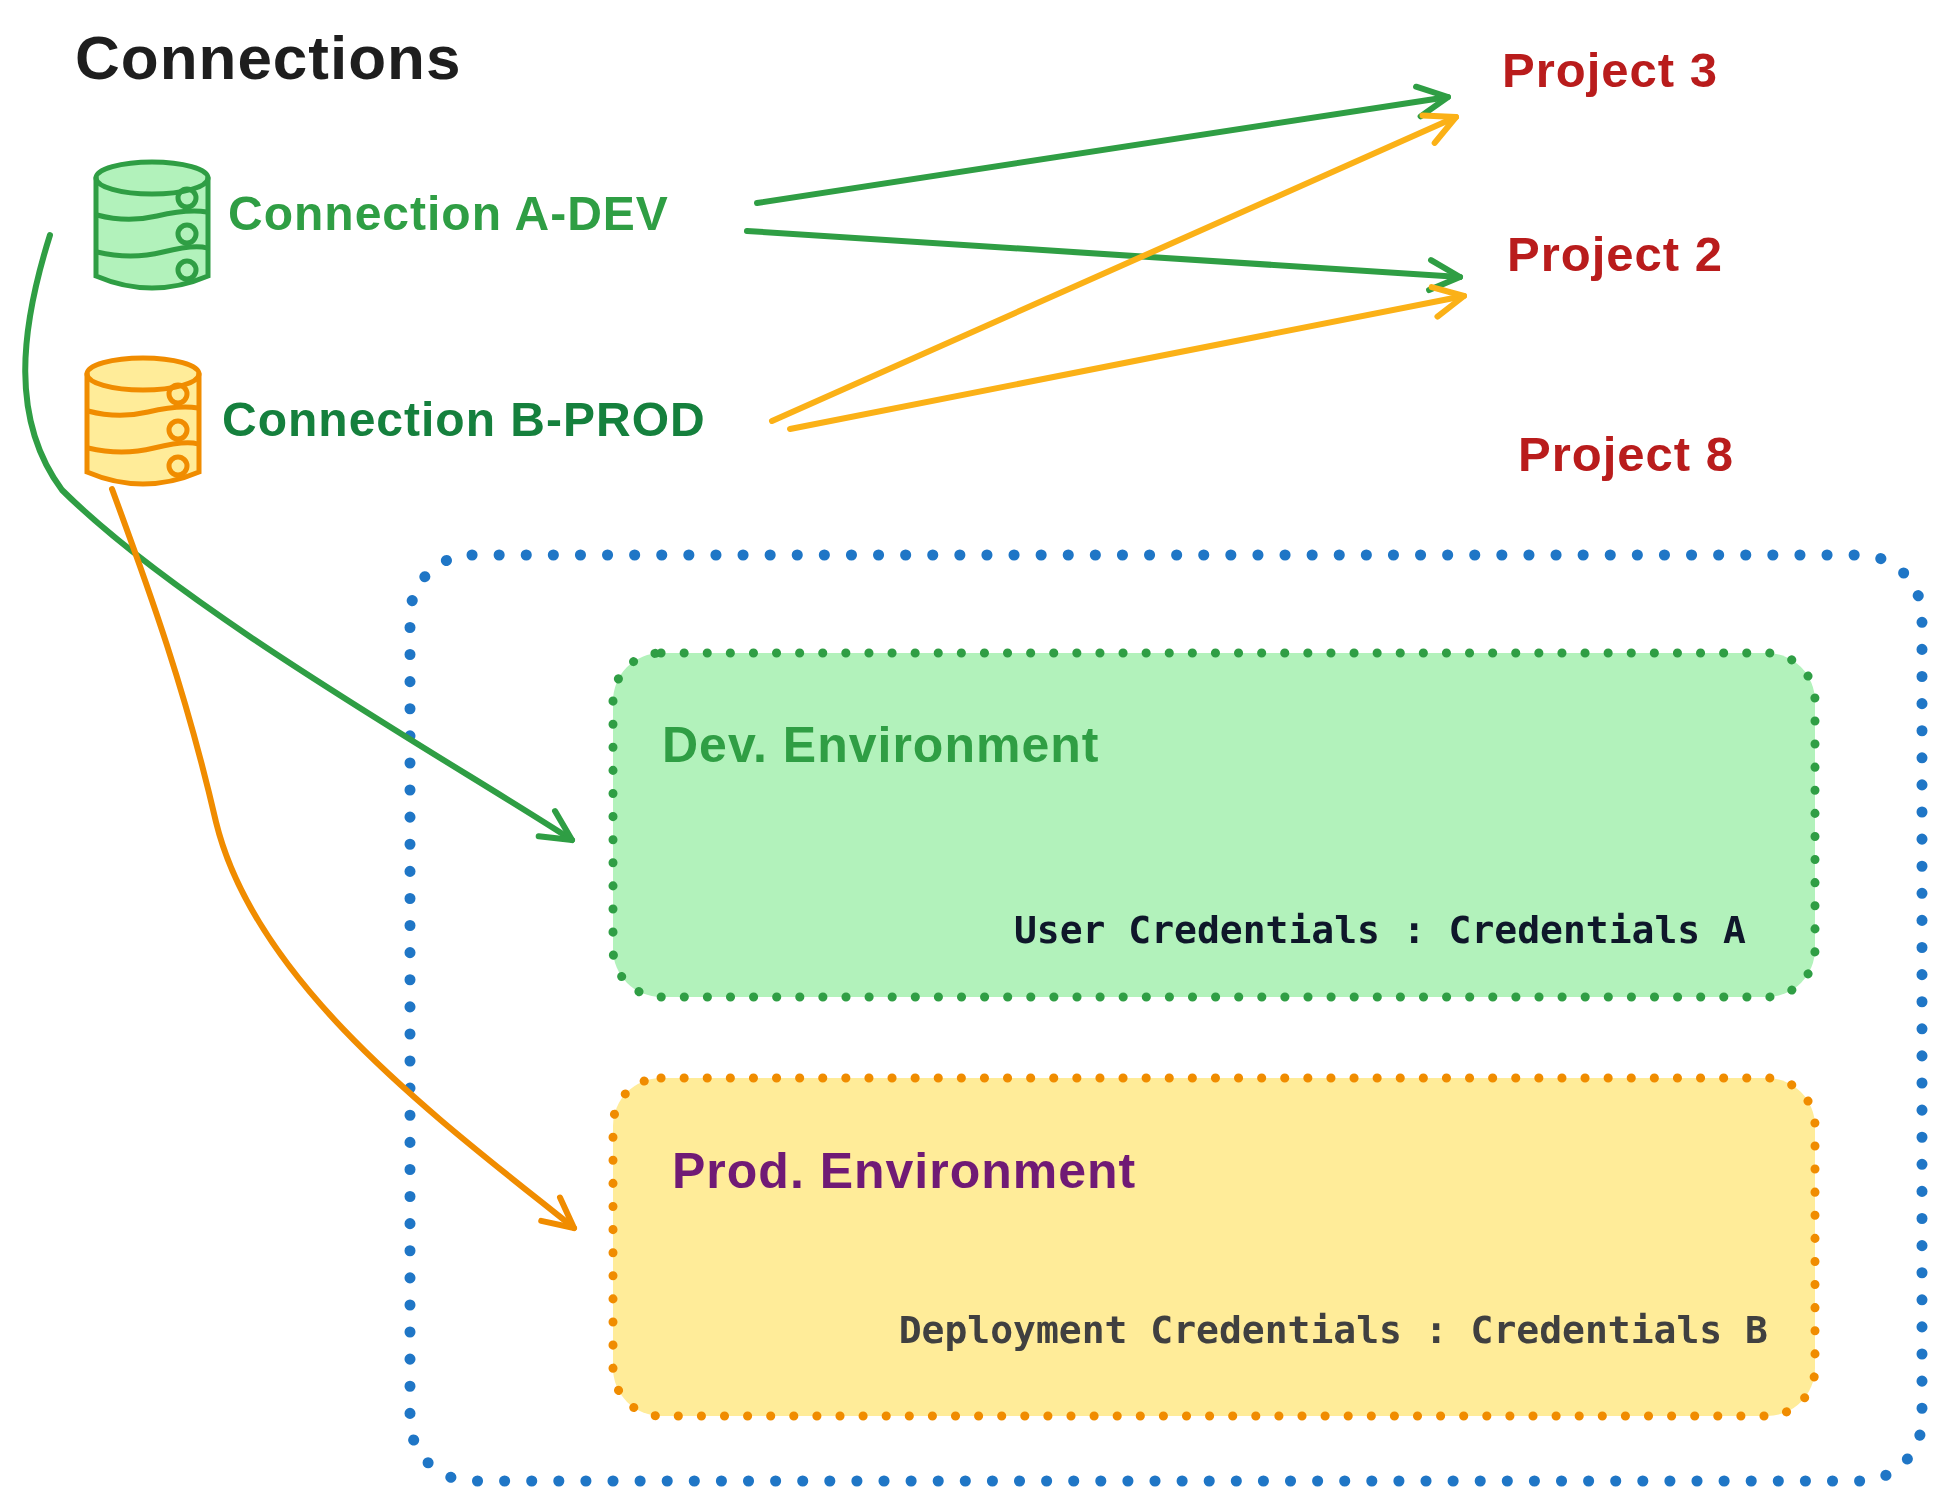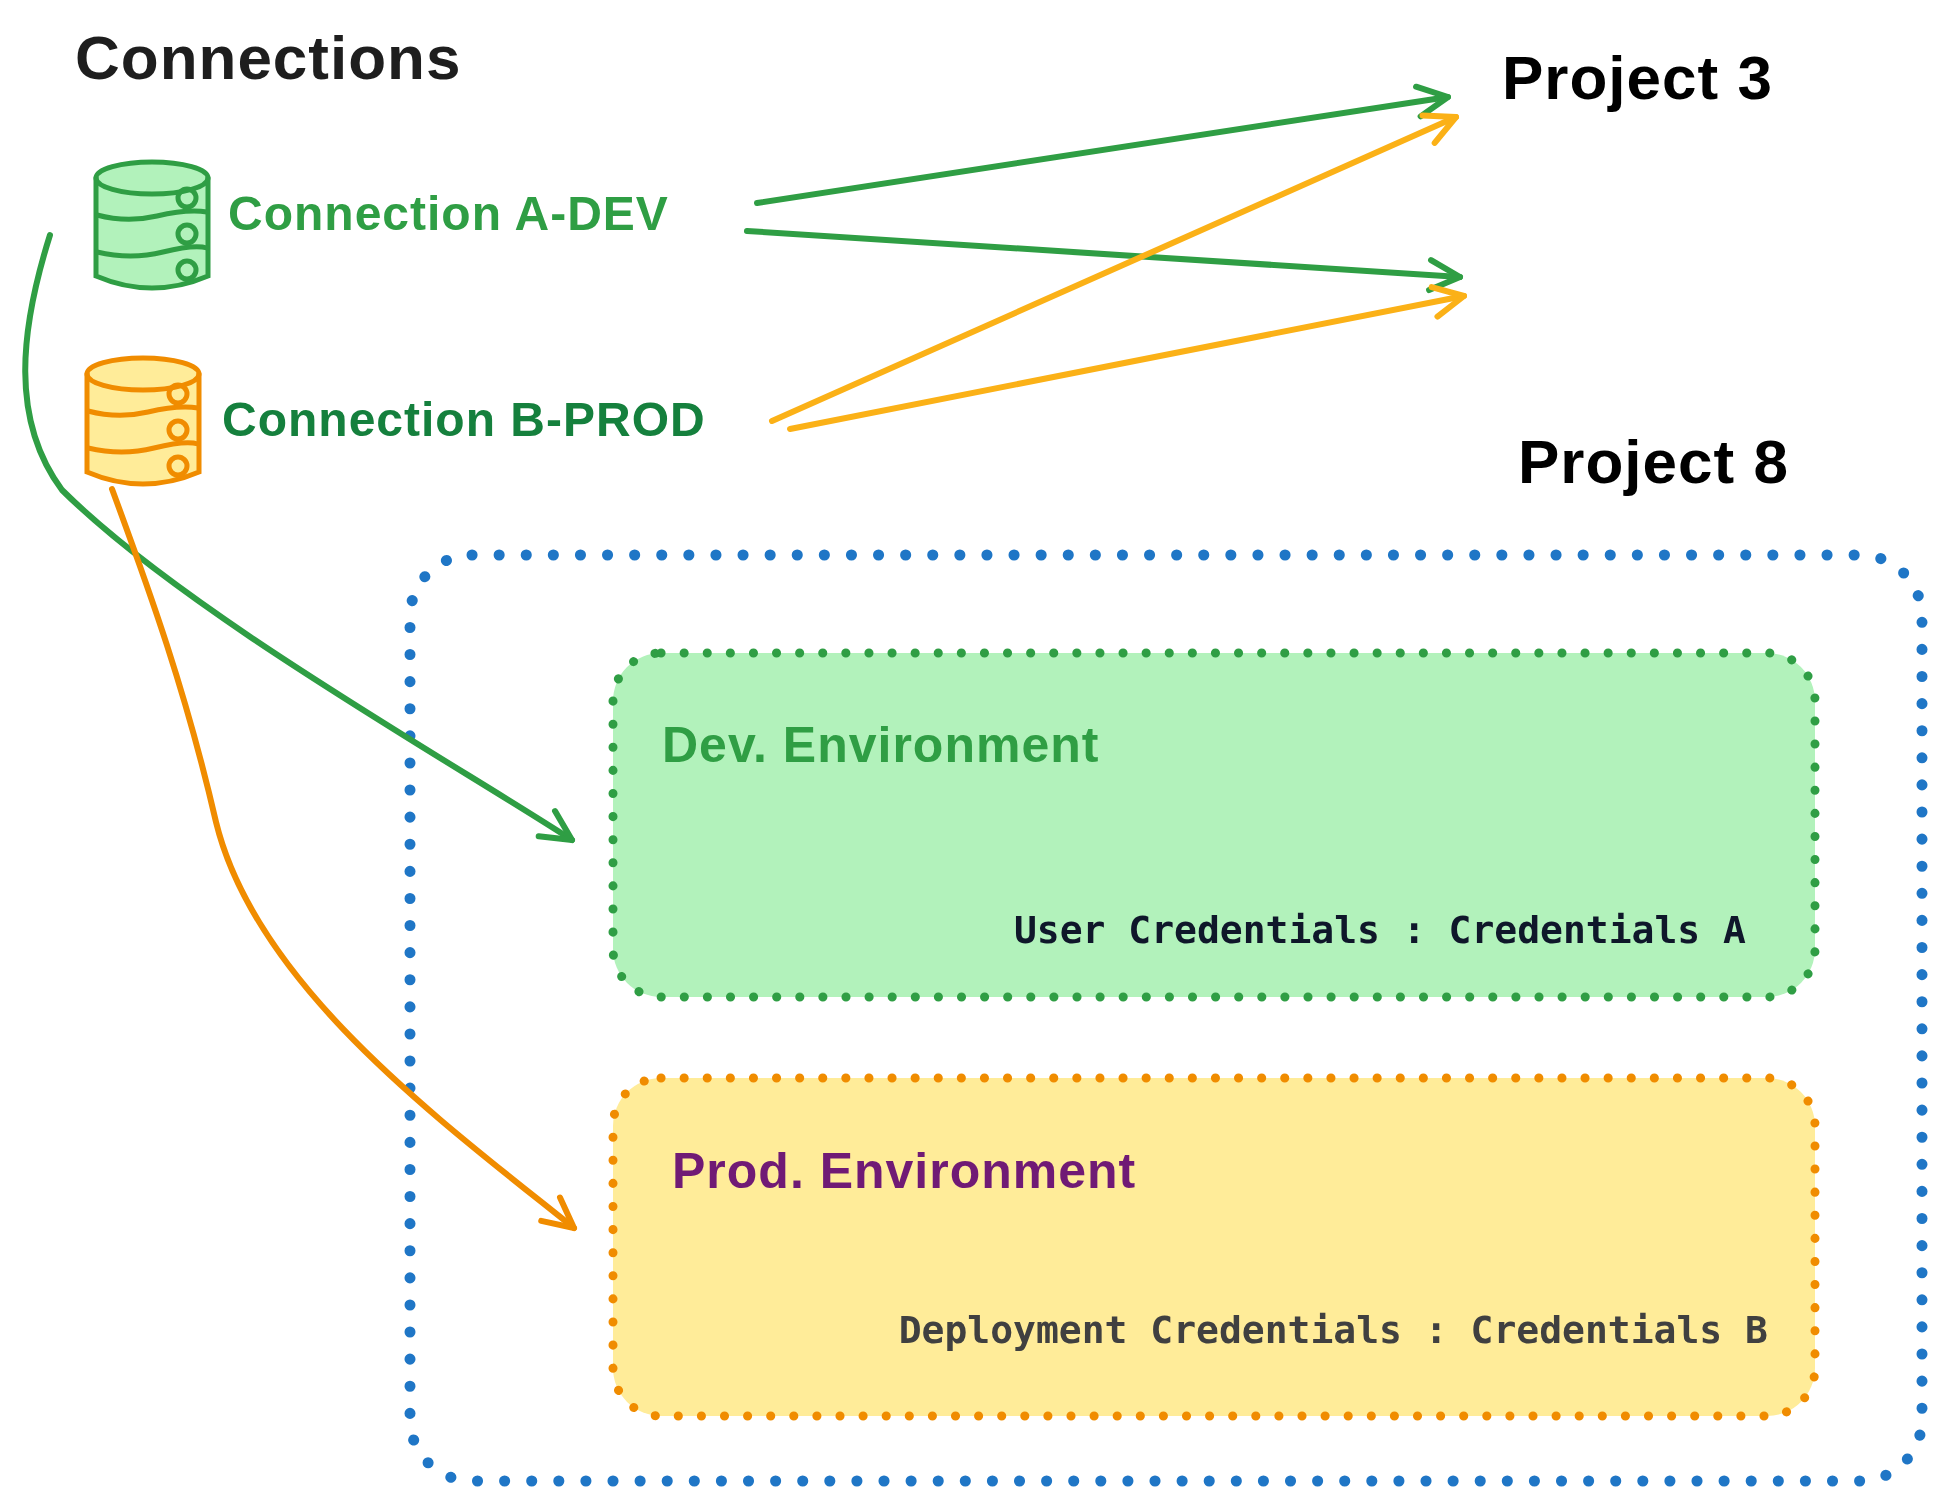--- a/index.html
+++ b/index.html
@@ -10,21 +10,21 @@
     overflow:hidden;
     font-family:"Liberation Sans", sans-serif;
     text-decoration:underline;
   }
   .layer{position:absolute;left:0;top:0;}
   .t{position:absolute;white-space:nowrap;font-weight:700;letter-spacing:1px;}
   .title{left:75px;top:22px;font-size:62px;color:#1e1e1e;}
   .conn-label{font-size:48px;text-align:right;}
   .conn-a{left:228px;top:186px;color:#2f9e44;}
   .conn-b{left:222px;top:392px;color:#15803d;}
-  .project{font-size:62px;color:#000000;}
+  .project{font-size:49px;color:#b91c1c;}
   .p3{left:1502px;top:42px;}
   .p2{left:1507px;top:226px;}
   .p1{left:1518px;top:426px;}
   .env-title{font-size:50px;margin-top:20px;}
   .dev-title{left:662px;top:696px;color:#2f9e44;}
   .prod-title{left:672px;top:1122px;color:#701a75;}
   .creds{
     position:absolute;white-space:nowrap;
     font-family:"DejaVu Sans Mono", monospace;
     font-weight:700;font-size:38px;letter-spacing:0;
@@ -86,20 +86,21 @@
     <path d="M 50,235 C 20,330 10,420 62,490 C 185,612 452,762 572,840" fill="none" stroke="#2f9e44" stroke-width="6" stroke-linecap="round" marker-end="url(#headGreen)"></path>
     <path d="M 112,489 C 150,592 186,692 216,822 C 256,986 442,1122 574,1228" fill="none" stroke="#f08c00" stroke-width="6" stroke-linecap="round" marker-end="url(#headOrange)"></path>
   </svg>
 
   <div class="t title">Connections</div>
 
   <div class="t conn-label conn-a">Connection A-DEV</div>
   <div class="t conn-label conn-b">Connection B-PROD</div>
 
   <div class="t project p3">Project 3</div>
+  <div class="t project p2">Project 2</div>
   <div class="t project p1">Project 8</div>
 
   <div class="t env-title dev-title">Dev. Environment</div>
   <div class="creds dev-creds">User Credentials : Credentials A</div>
 
   <div class="t env-title prod-title">Prod. Environment</div>
   <div class="creds prod-creds">Deployment Credentials : Credentials B</div>
 </div>
 
 </body></html>

